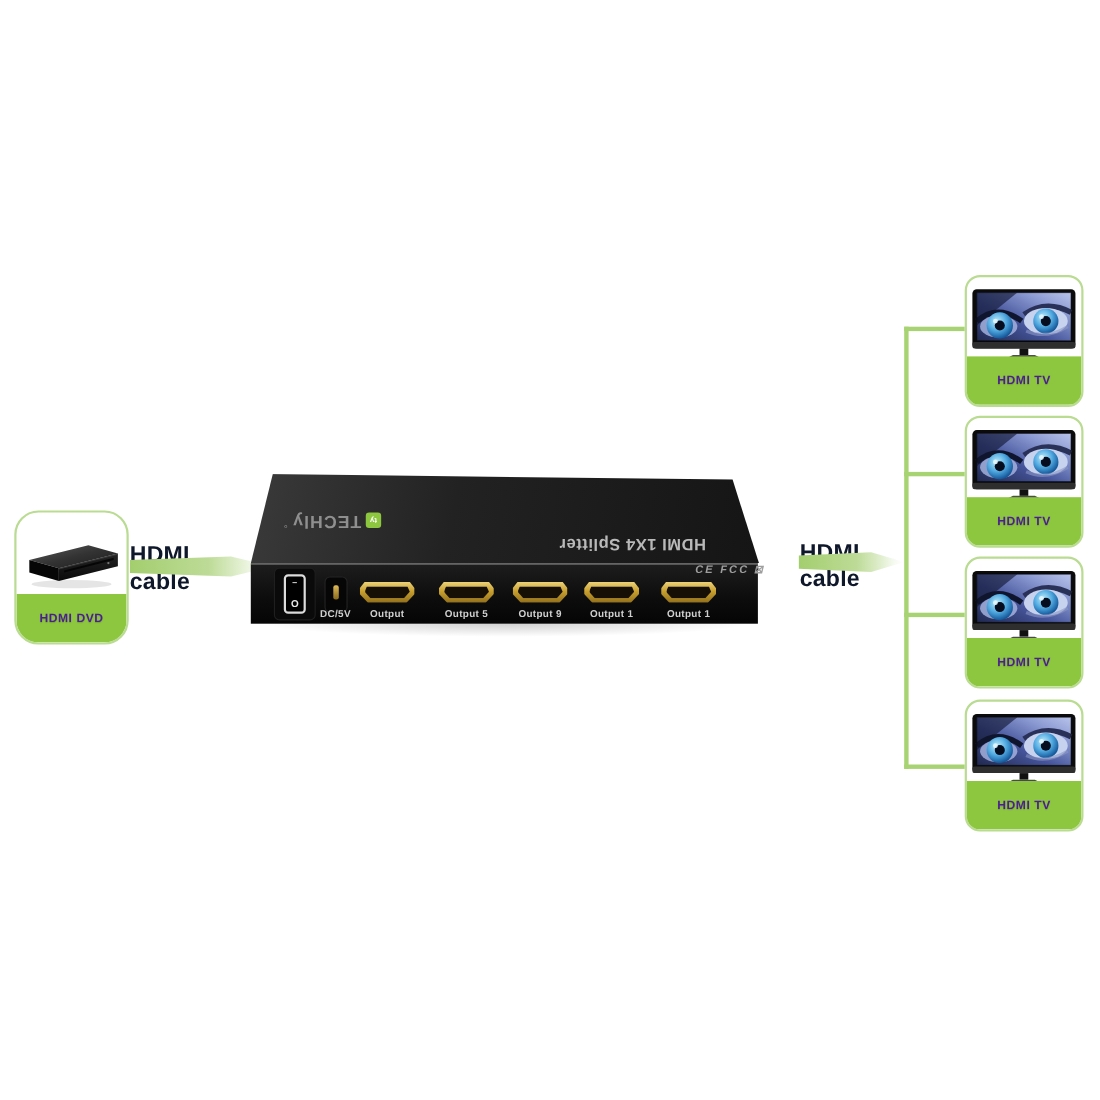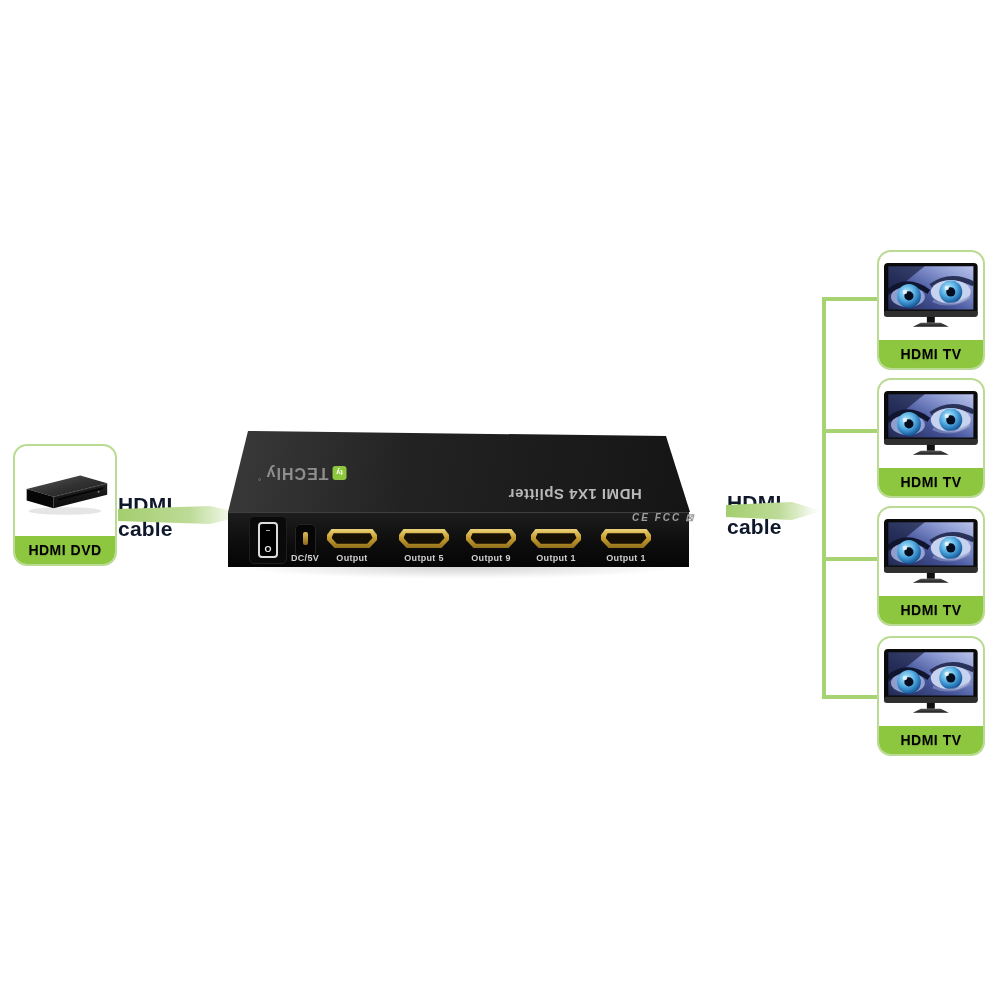--- a/index.html
+++ b/index.html
@@ -7,22 +7,22 @@
     position:relative;width:1000px;height:1000px;background:#ffffff;overflow:hidden;
     font-family:"Liberation Sans", sans-serif;
   }
 
   
   .device-card{
     position:absolute;background:#ffffff;border:2px solid #b9db92;border-radius:14px;
     overflow:hidden;box-sizing:border-box;
   }
   .card-label{
-    position:absolute;left:0;right:0;bottom:0;height:28px;background:#8dc63f;
-    color:#000000;font-weight:bold;font-size:14px;letter-spacing:.5px;
+    position:absolute;left:0;right:0;bottom:0;height:44px;background:#8dc63f;
+    color:#4c1d95;font-weight:bold;font-size:11px;letter-spacing:.5px;
     display:flex;align-items:center;justify-content:center;text-shadow:0 1px 1px rgba(0,0,0,.15);
   }
   .card-art{position:absolute;left:0;top:0;right:0;bottom:28px;display:flex;align-items:center;justify-content:center;}
   .card-art svg{width:92%;height:auto;}
 
   
   .cable-text{
     position:absolute;width:100px;text-align:left;color:#0f172a;font-weight:bold;
     font-size:21px;line-height:24px;letter-spacing:.2px;margin-top:40px;
   }
@@ -101,21 +101,21 @@
   .port-label{
     position:absolute;top:553px;width:80px;text-align:center;color:#cfcfcf;
     font-size:9px;font-weight:bold;letter-spacing:.3px;
   }
 </style>
 </head>
 <body>
 
 <div id="canvas">
 
-  <div class="device-card" style="left:13px;top:444px;width:104px;height:122px;">
+  <div class="device-card" style="left:13px;top:464px;width:104px;height:122px;border-radius:22px;">
     <div class="card-art">
       <svg viewBox="0 0 96 52">
         <defs>
           <linearGradient id="dvdtop" x1="0" y1="0" x2="1" y2="1">
             <stop offset="0" stop-color="#5a5a5a"></stop>
               <stop offset="0.5" stop-color="#333333"></stop>
               <stop offset="1" stop-color="#1c1c1c"></stop>
           </linearGradient>
           <linearGradient id="dvdfront" x1="0" y1="0" x2="0" y2="1">
             <stop offset="0" stop-color="#242424"></stop>

